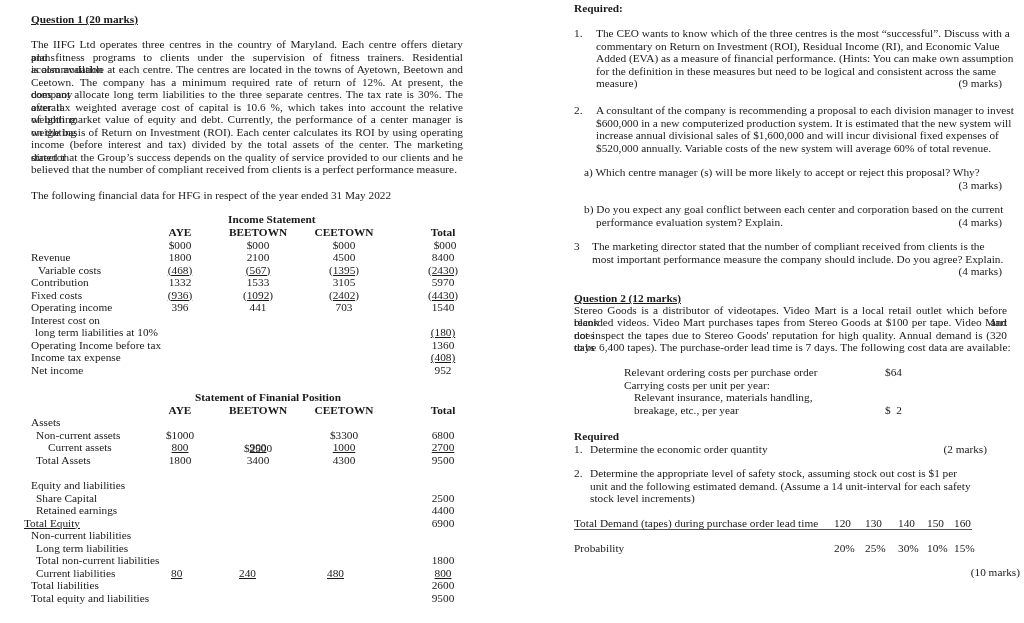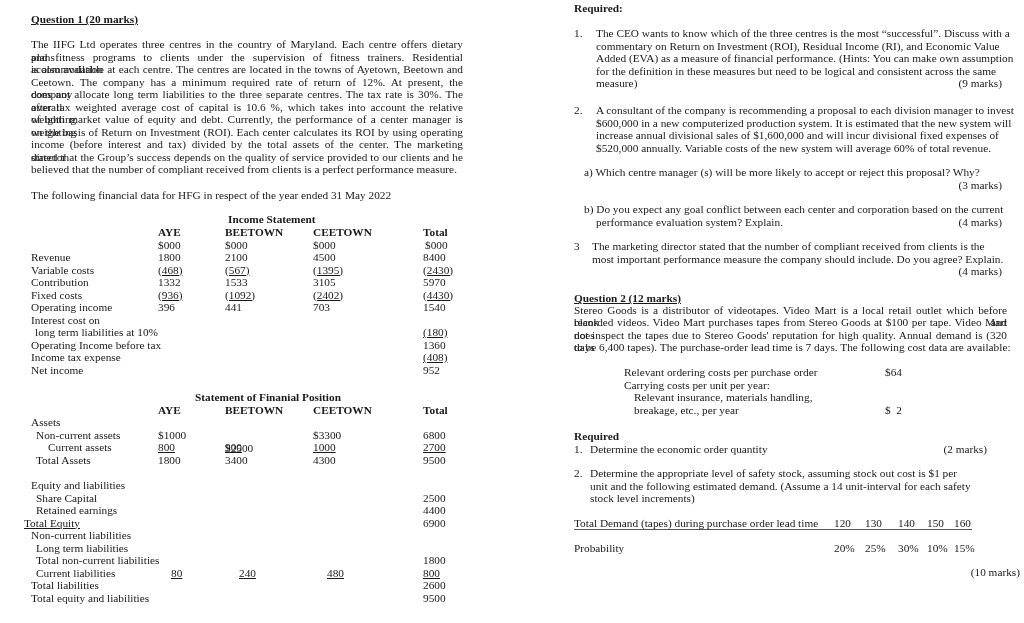--- a/index.html
+++ b/index.html
@@ -3,21 +3,21 @@
 <meta charset="utf-8">
 <style>
   html, body { margin:0; padding:0; background:#ffffff; }
   body { width:1024px; height:623px; position:relative; overflow:hidden;
          font-family:"Liberation Serif", "DejaVu Serif", serif; color:#1a1a1a; font-size:11.3px; }
   .abs { position:absolute; white-space:nowrap; line-height:12px; }
   .b { font-weight:bold; }
   .u { text-decoration:underline; }
   .just { position:absolute; white-space:normal; text-align:justify; text-align-last:justify; line-height:12.6px; }
   .r { text-align:right; }
-  .c { text-align:left;font-family:Liberation Serif, serif; }
+  .c { text-align:center;font-family:Liberation Serif, serif; }
   .ul { text-decoration:underline; }
   .hr { position:absolute; height:1px; background:#333; }
 </style>
 </head>
 <body>
 
 <div class="abs b u" style="left:31px; top:13px;">Question 1  (20 marks)</div>
 
 <div>
   <div class="just" style="left:31px; top:38px; width:432px;">The IIFG Ltd operates three centres in the country of Maryland. Each centre offers dietary plans</div>
@@ -47,21 +47,21 @@
   <div class="abs c" style="left:225px; top:238.5px; width:66px;">$000</div>
   <div class="abs c" style="left:313px; top:238.5px; width:62px;">$000</div>
   <div class="abs c" style="left:425px; top:238.5px; width:40px;">$000</div>
 
   <div class="abs" style="left:31px; top:251px;">Revenue</div>
   <div class="abs c" style="left:158px; top:251px; width:44px;">1800</div>
   <div class="abs c" style="left:225px; top:251px; width:66px;">2100</div>
   <div class="abs c" style="left:313px; top:251px; width:62px;">4500</div>
   <div class="abs c" style="left:423px; top:251px; width:40px;">8400</div>
 
-  <div class="abs" style="left:31px; top:263.5px;">Variable costs</div>
+  <div class="abs" style="left:38px; top:263.5px;">Variable costs</div>
   <div class="abs c ul" style="left:158px; top:263.5px; width:44px;">(468)</div>
   <div class="abs c ul" style="left:225px; top:263.5px; width:66px;">(567)</div>
   <div class="abs c ul" style="left:313px; top:263.5px; width:62px;">(1395)</div>
   <div class="abs c ul" style="left:423px; top:263.5px; width:40px;">(2430)</div>
 
   <div class="abs" style="left:31px; top:276px;">Contribution</div>
   <div class="abs c" style="left:158px; top:276px; width:44px;">1332</div>
   <div class="abs c" style="left:225px; top:276px; width:66px;">1533</div>
   <div class="abs c" style="left:313px; top:276px; width:62px;">3105</div>
   <div class="abs c" style="left:423px; top:276px; width:40px;">5970</div>

